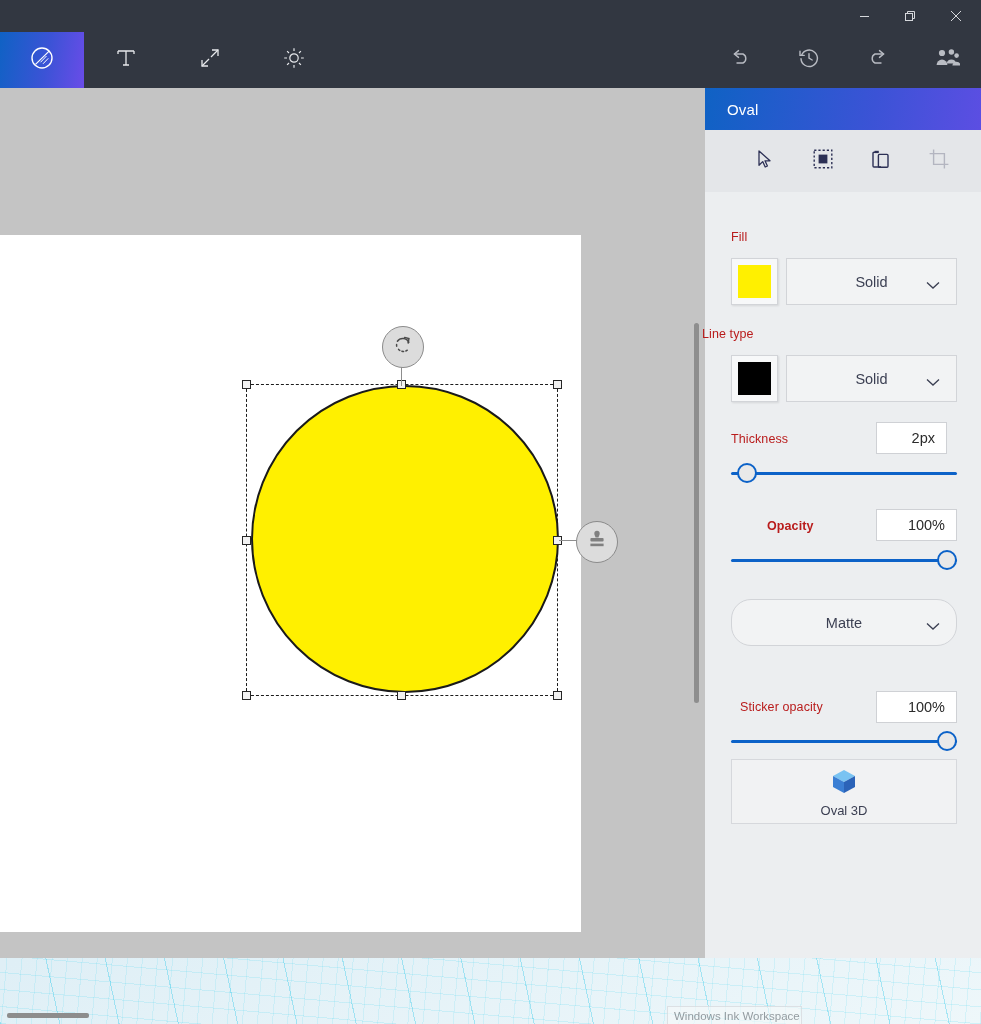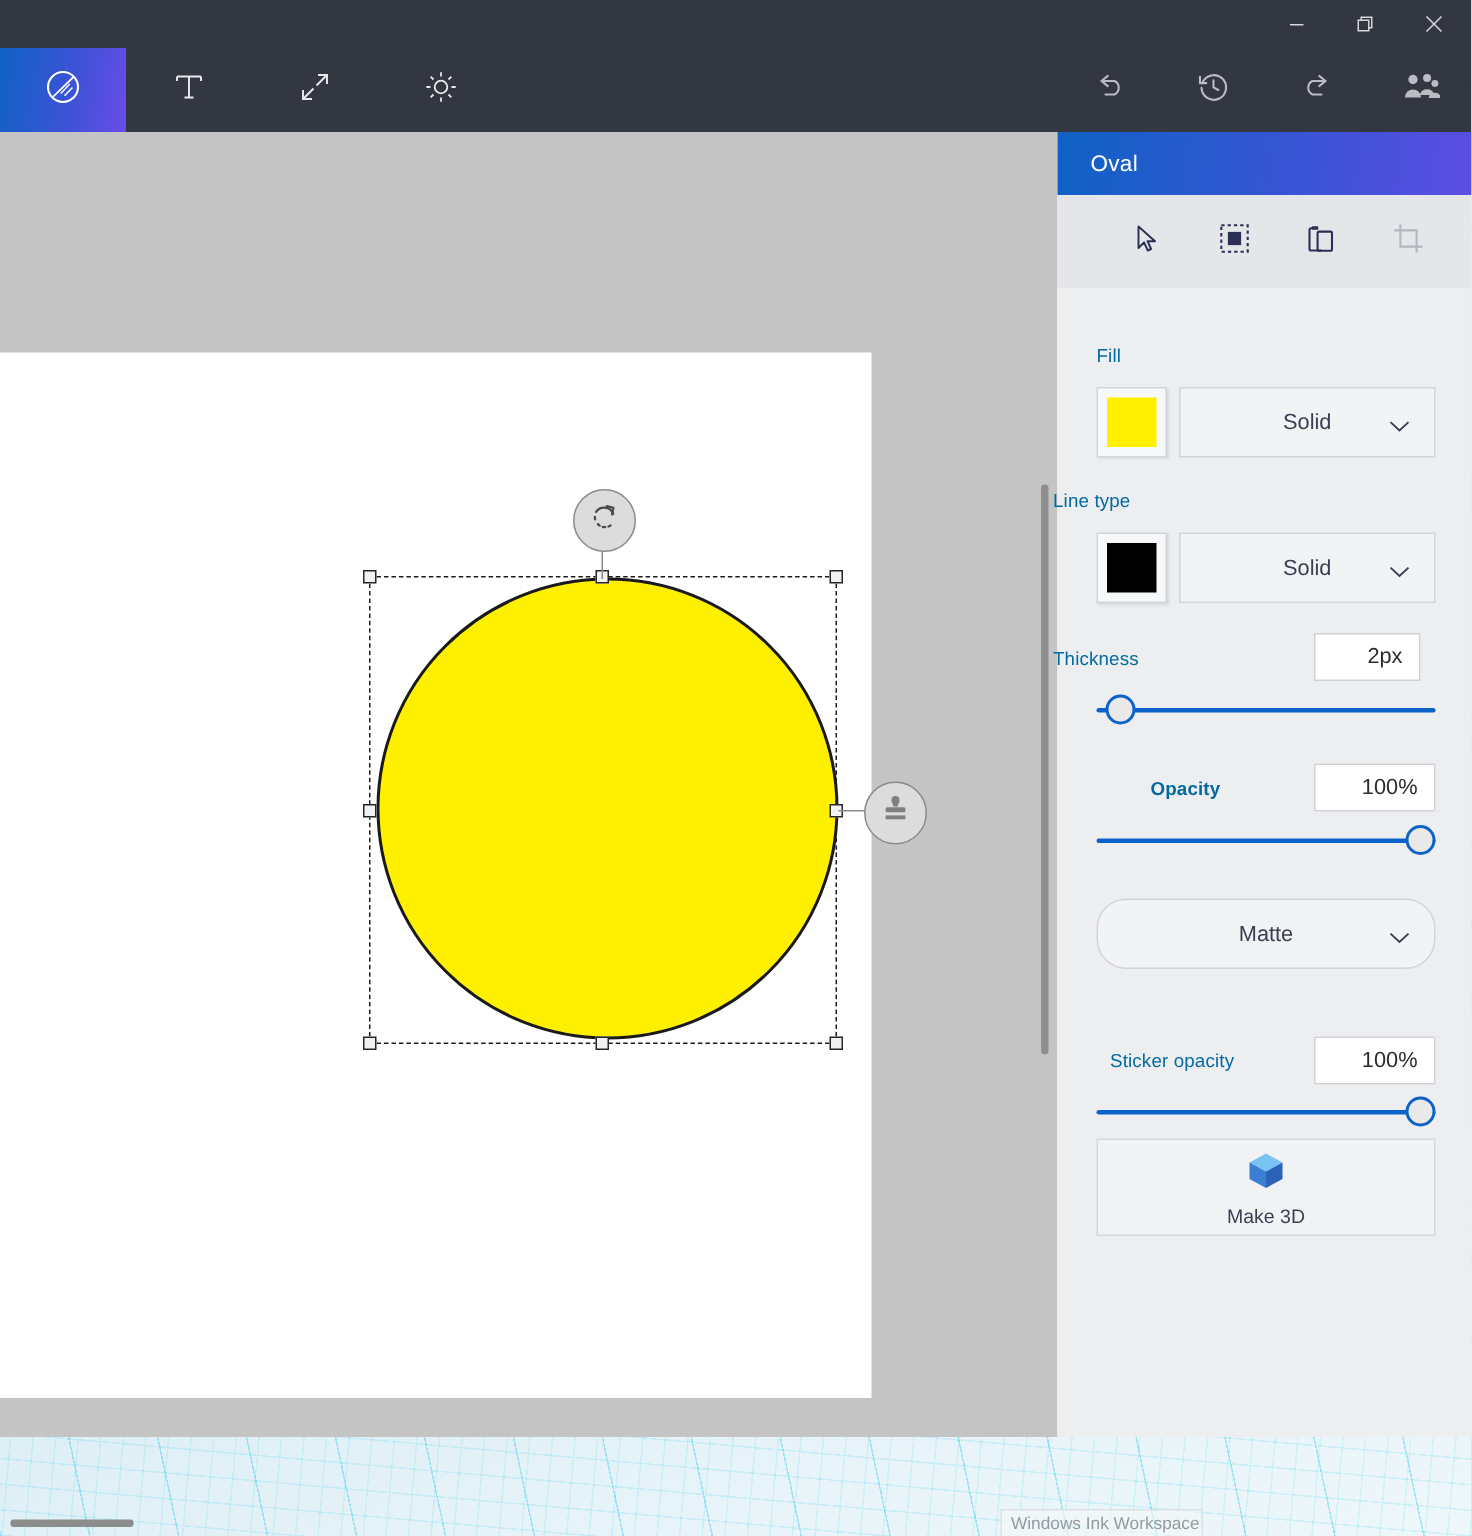--- a/index.html
+++ b/index.html
@@ -119,21 +119,21 @@
   .ptool{
     width:58px;height:62px;display:flex;align-items:center;justify-content:center;
     color:#2c3055;
   }
   .ptool.dim{color:#b3b5c0;}
   #panel-body{
     position:absolute;left:0;top:104px;width:276px;height:766px;
     background:#eceef0;
   }
   .sec-label{
-    position:absolute;font-size:12.5px;color:#0369a1;letter-spacing:.1px;
+    position:absolute;font-size:12.5px;color:#b91c1c;letter-spacing:.1px;
   }
   .swatch-wrap{
     position:absolute;width:47px;height:47px;background:#f7f8f9;
     border:1px solid #d2d4d8;box-sizing:border-box;
     display:flex;align-items:center;justify-content:center;
     box-shadow:1px 1px 2px rgba(0,0,0,.10);
   }
   .swatch{width:33px;height:33px;}
   .combo{
     position:absolute;height:47px;background:#f2f3f4;
@@ -391,21 +391,21 @@
   </div>
   <div class="combo" style="left:786px;top:355px;width:171px;">
     <span class="combo-text">Solid</span>
     <span class="combo-chev">
       <svg width="14" height="9" viewBox="0 0 14 9" fill="none" stroke="#3b3f52" stroke-width="1.3">
           <path d="M1 1.4 L7 7 L13 1.4"></path>
         </svg>
     </span>
   </div>
 
-  <div class="sec-label" style="left:702px;top:432px;">Thickness</div>
+  <div class="sec-label" style="left:731px;top:432px;">Thickness</div>
   <div class="numbox" style="left:876px;top:422px;width:71px;">2px</div>
   <div class="slider" style="left:731px;top:463px;width:226px;">
     <div class="line" style="width:226px;"></div>
     <div class="thumb" id="thickness-thumb" style="left: 6px;"></div>
   </div>
 
   <div class="sec-label" style="left:767px;top:519px;font-weight:bold;">Opacity</div>
   <div class="numbox" style="left:876px;top:509px;width:81px;">100%</div>
   <div class="slider" style="left:731px;top:550px;width:226px;">
     <div class="line" style="width:226px;"></div>
@@ -429,19 +429,19 @@
   </div>
 
   <div id="make3d">
     <span>
       <svg width="30" height="30" viewBox="0 0 30 30">
         <path d="M15 4 L26 10 L15 16 L4 10 Z" fill="#79c3f2"></path>
         <path d="M4 10 L15 16 L15 27 L4 21 Z" fill="#3b7fd4"></path>
         <path d="M26 10 L15 16 L15 27 L26 21 Z" fill="#2b63b8"></path>
       </svg>
     </span>
-    <span id="make3d-label">Make 3D</span>
+    <span id="make3d-label">Oval 3D</span>
   </div>
 
 </div>
 
 <div id="tb-handle"></div>
 <div id="ink-tip">Windows Ink Workspace</div>
 
 </body></html>

